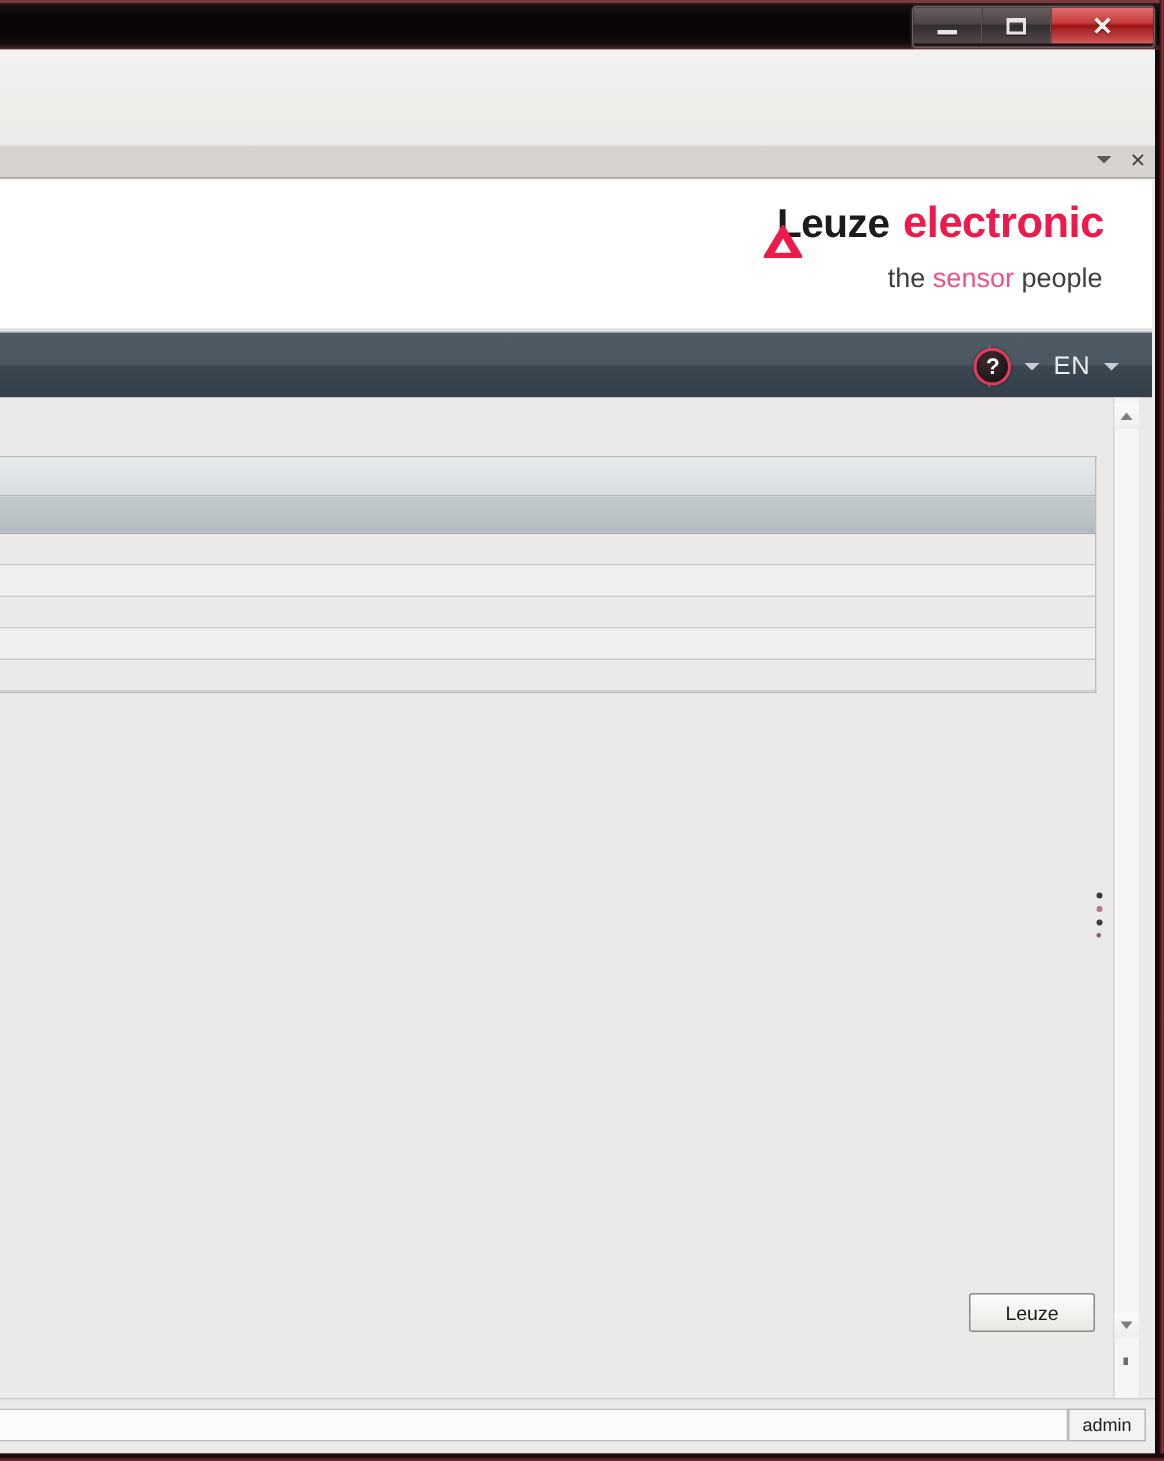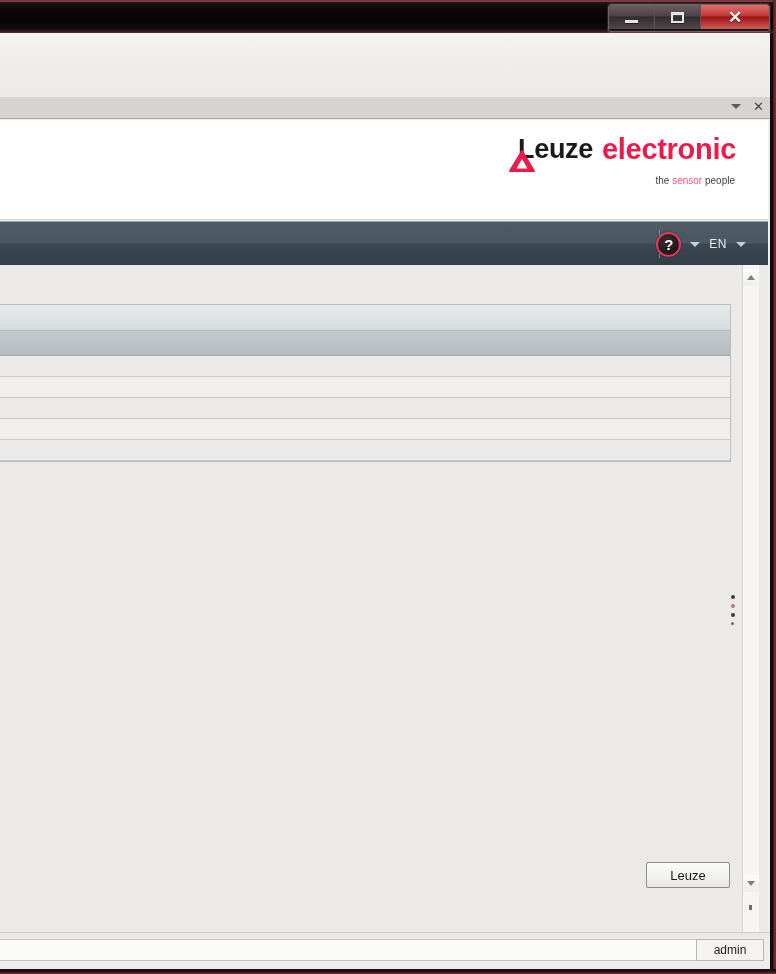--- a/index.html
+++ b/index.html
@@ -207,21 +207,21 @@
   .logo-electronic {
     font-size: 29px;
     font-weight: bold;
     color: #ec1b4b;
     letter-spacing: -0.3px;
   }
   .logo-tagline {
     position: absolute;
     right: 33px;
     top: 55px;
-    font-size: 10px;
+    font-size: 18px;
     color: #3e3e3e;
     white-space: nowrap;
   }
   .logo-tagline .pink {
     color: #f0518a;
   }
 
   
   .nav-bar {
     position: absolute;
@@ -271,21 +271,21 @@
     color: #ffffff;
     line-height: 1;
   }
   .nav-chevron {
     width: 0; height: 0;
     border-left: 5px solid transparent;
     border-right: 5px solid transparent;
     border-top: 5px solid #c9d0d5;
   }
   .nav-lang {
-    font-size: 12px;
+    font-size: 17px;
     color: #e9edef;
     letter-spacing: 0.5px;
   }
 
   
   .content-area {
     position: absolute;
     left: 0;
     top: 232px;
     width: 884px;
@@ -436,21 +436,21 @@
     width: 822px;
     height: 22px;
     background: #fbfbfa;
     border: 1px solid #c3c1be;
     box-sizing: border-box;
   }
   .status-user {
     position: absolute;
     right: 6px;
     top: 6px;
-    width: 68px;
+    width: 52px;
     height: 22px;
     background: #f4f3f1;
     border: 1px solid #b9b7b4;
     box-sizing: border-box;
     font-size: 12px;
     color: #1e1e1e;
     display: flex;
     align-items: center;
     justify-content: center;
   }

